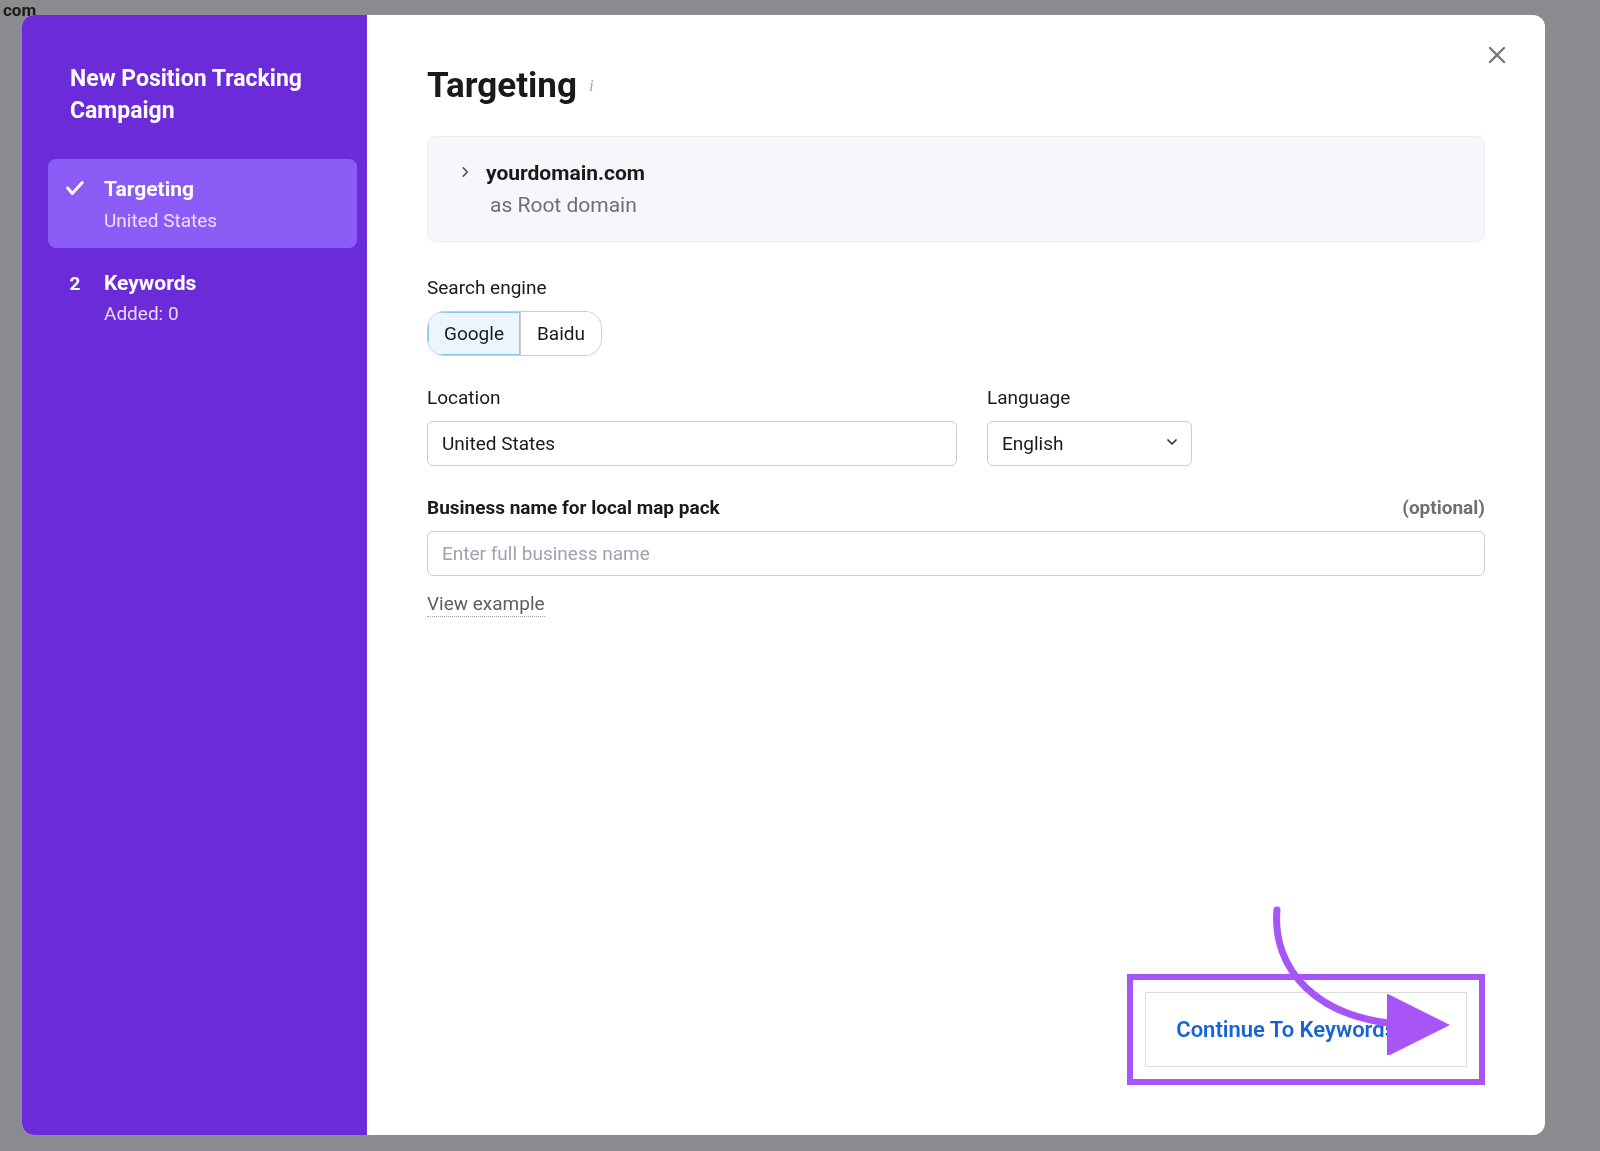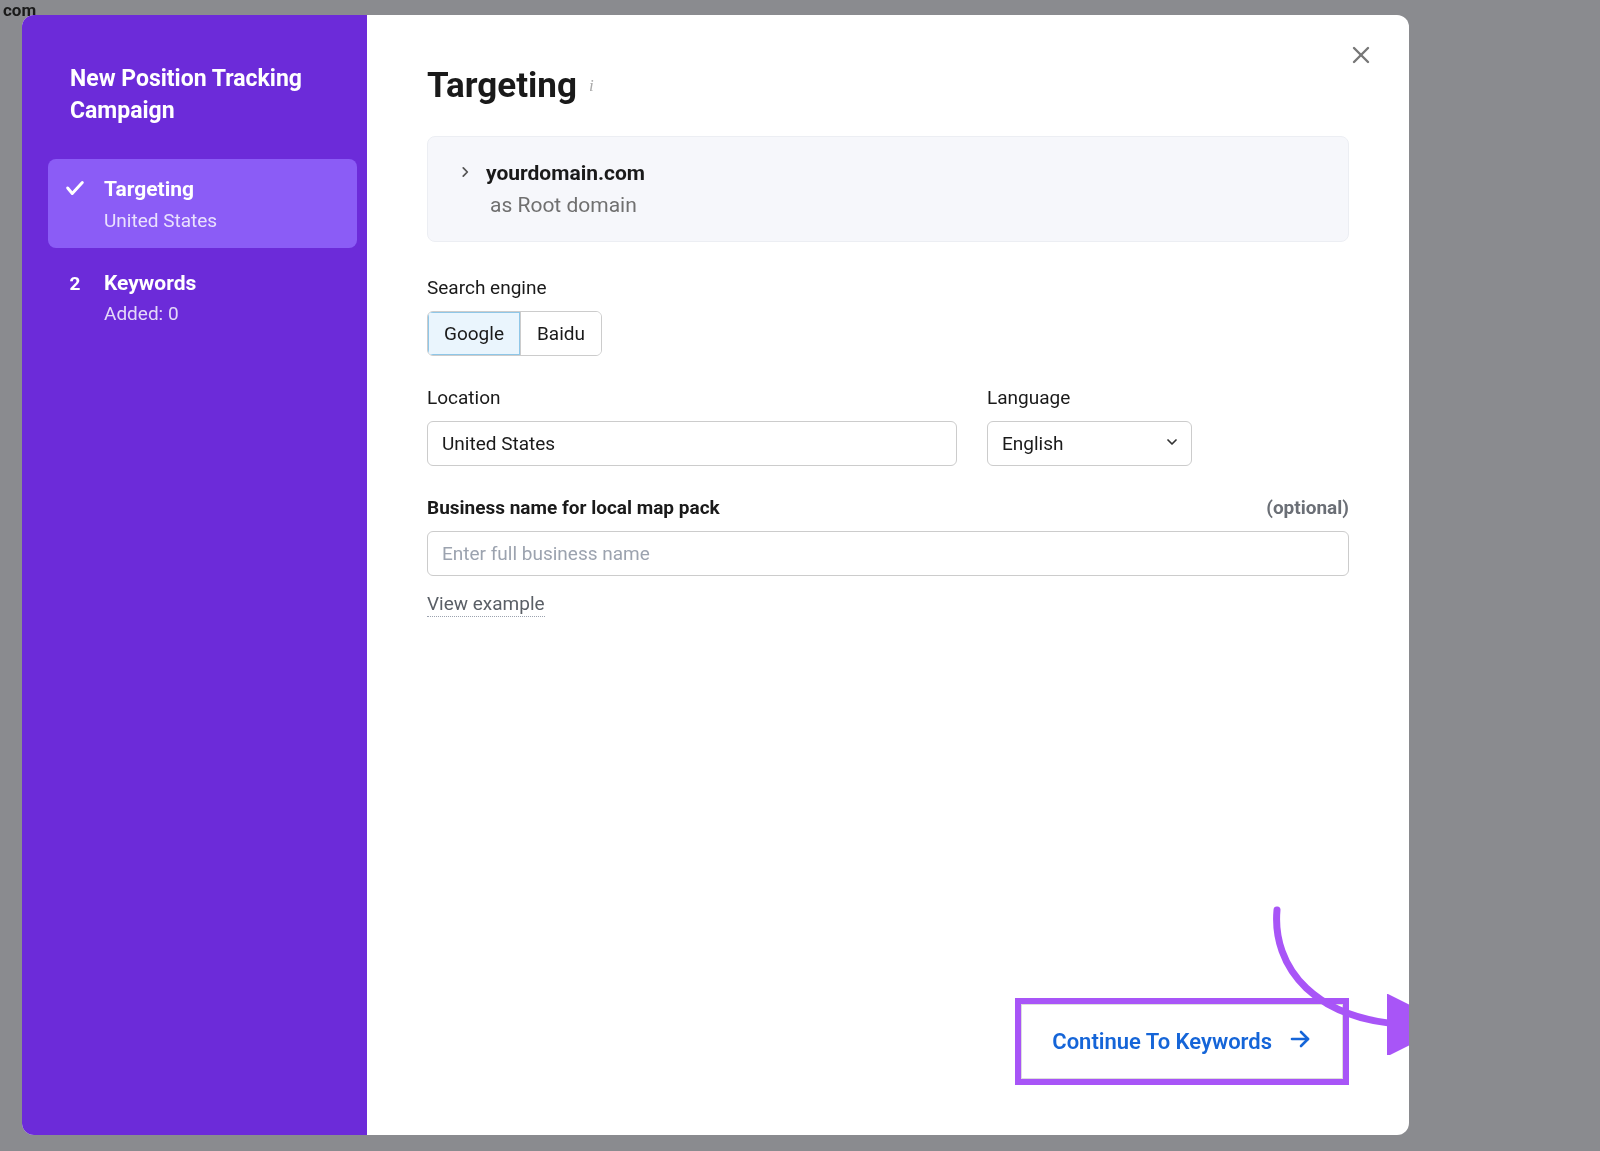--- a/index.html
+++ b/index.html
@@ -16,21 +16,21 @@
       top: 0;
       left: 3px;
       color: #1a1a1a;
       font-weight: 700;
       font-size: 17px;
     }
     .modal {
       position: absolute;
       left: 22px;
       top: 15px;
-      width: 1387px;
+      width: 1523px;
       height: 1120px;
       background: #fff;
       border-radius: 12px;
       display: flex;
       overflow: hidden;
     }
     .sidebar {
       width: 345px;
       background: #6C2BD9;
       padding: 48px 0 0 0;
@@ -144,21 +144,21 @@
     }
     .field-group { display: flex; flex-direction: column; }
     .field-label {
       font-size: 19px;
       color: #1a1a1a;
       margin-bottom: 12px;
     }
     .segmented {
       display: inline-flex;
       border: 1px solid #ccc;
-      border-radius: 6px;
+      border-radius: 17px;
       overflow: hidden;
     }
     .segmented button {
       border: none;
       background: #fff;
       padding: 10px 16px;
       font-size: 19px;
       color: #1a1a1a;
       cursor: pointer;
       font-family: inherit;
@@ -220,21 +220,21 @@
       cursor: pointer;
     }
     .footer {
       margin-top: auto;
       display: flex;
       justify-content: flex-end;
       padding-bottom: 20px;
     }
     .continue-wrap {
       border: 6px solid #A855F7;
-      padding: 0;
+      padding: 12px;
       display: inline-flex;
       align-items: center;
     }
     .continue-btn {
       border: 1px solid #ddd;
       background: #fff;
       color: #1565d8;
       font-size: 22px;
       font-weight: 600;
       padding: 22px 30px;

